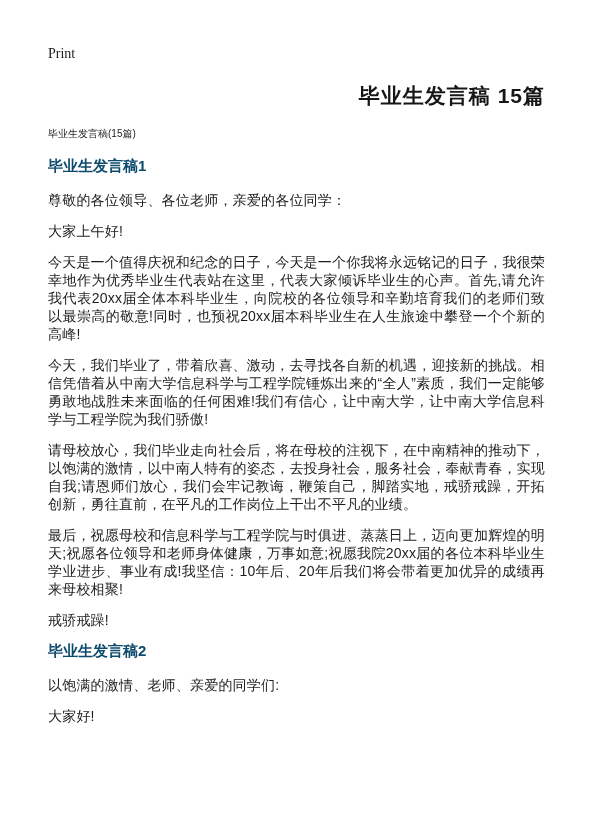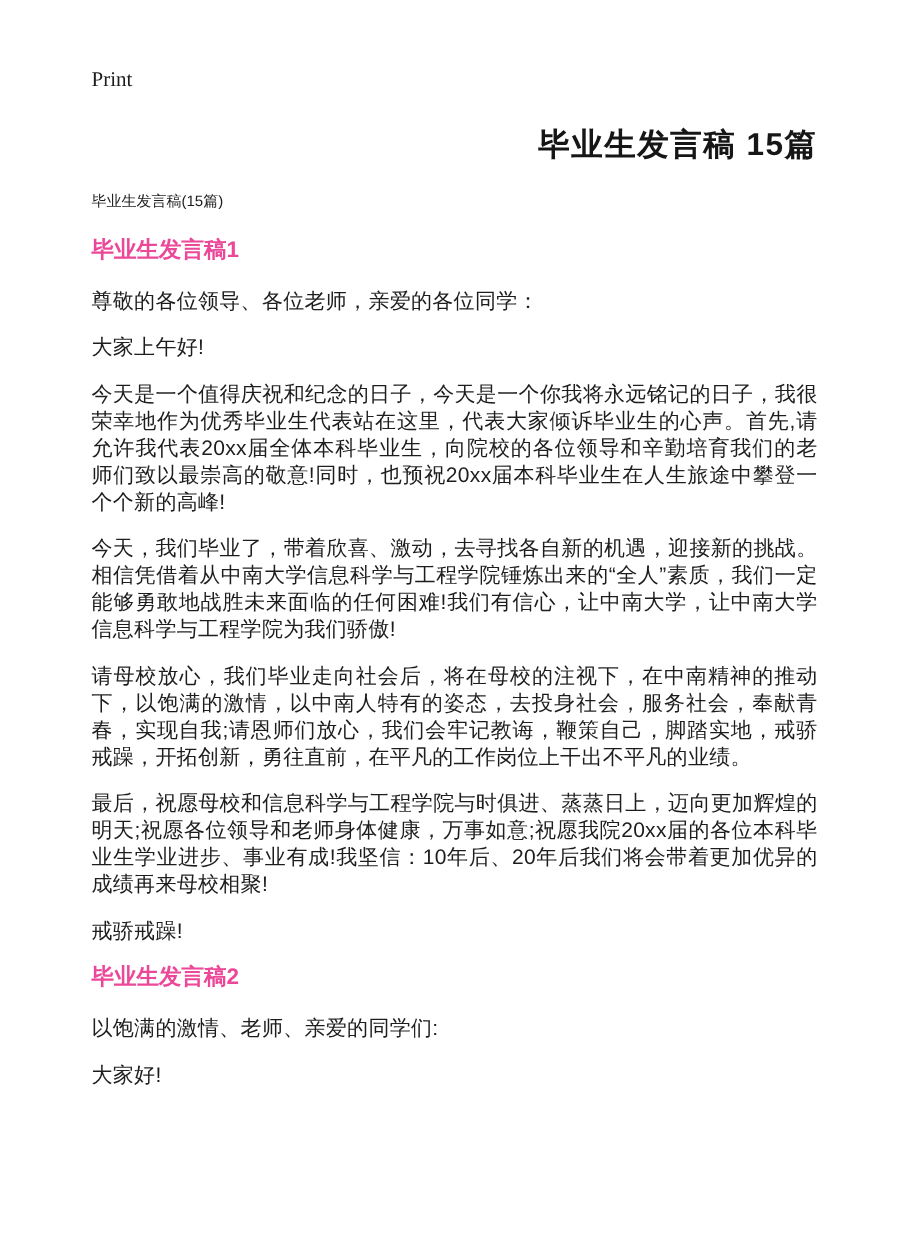--- a/index.html
+++ b/index.html
@@ -12,21 +12,21 @@
     height: 828px;
     overflow: hidden;
     font-family: "Liberation Sans", sans-serif;
     color: #1d1d1d;
     box-sizing: border-box;
   }
   .page {
     box-sizing: border-box;
     width: 600px;
     height: 828px;
-    padding: 44px 55px 20px 61px;
+    padding: 44px 55px 20px 48px;
     background: #ffffff;
   }
   .print-link {
     font-family: "Liberation Serif", serif;
     font-size: 14px;
     color: #1d1d1d;
     margin: 0 0 20px 0;
     display: inline-block;
     cursor: pointer;
   }
@@ -46,21 +46,21 @@
     font-size: 14px;
     line-height: 18px;
     margin: 0 0 13px 0;
     text-align: justify;
     letter-spacing: 0.2px;
   }
   h2.section-heading {
     font-size: 15px;
     font-weight: bold;
     margin: 3px 0 15px 0;
-    color: #ec4899;
+    color: #0c4a6e;
   }
 </style>
 </head>
 <body>
 
 <div class="page">
 
   <div class="print-link">Print</div>
 
   <h1 class="doc-title">毕业生发言稿 15篇</h1>

